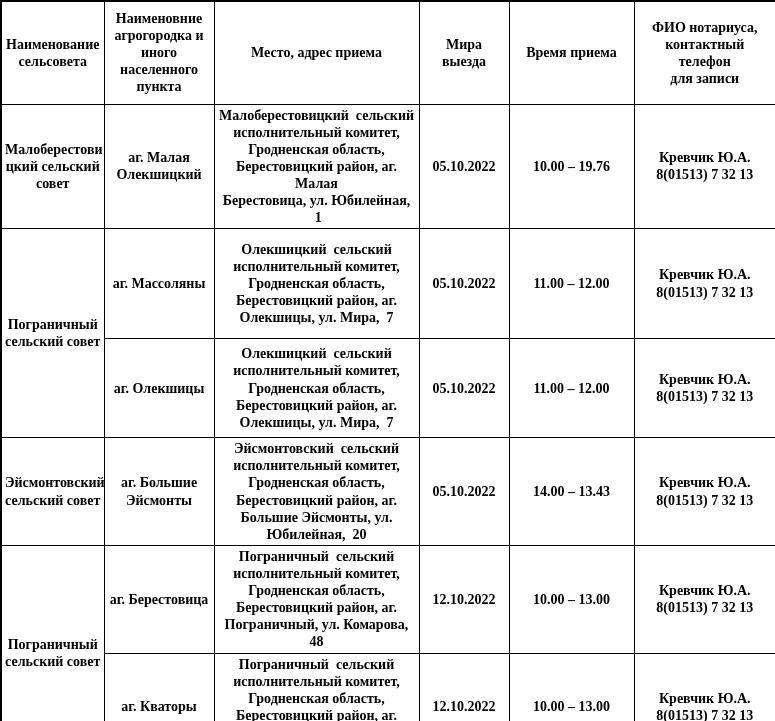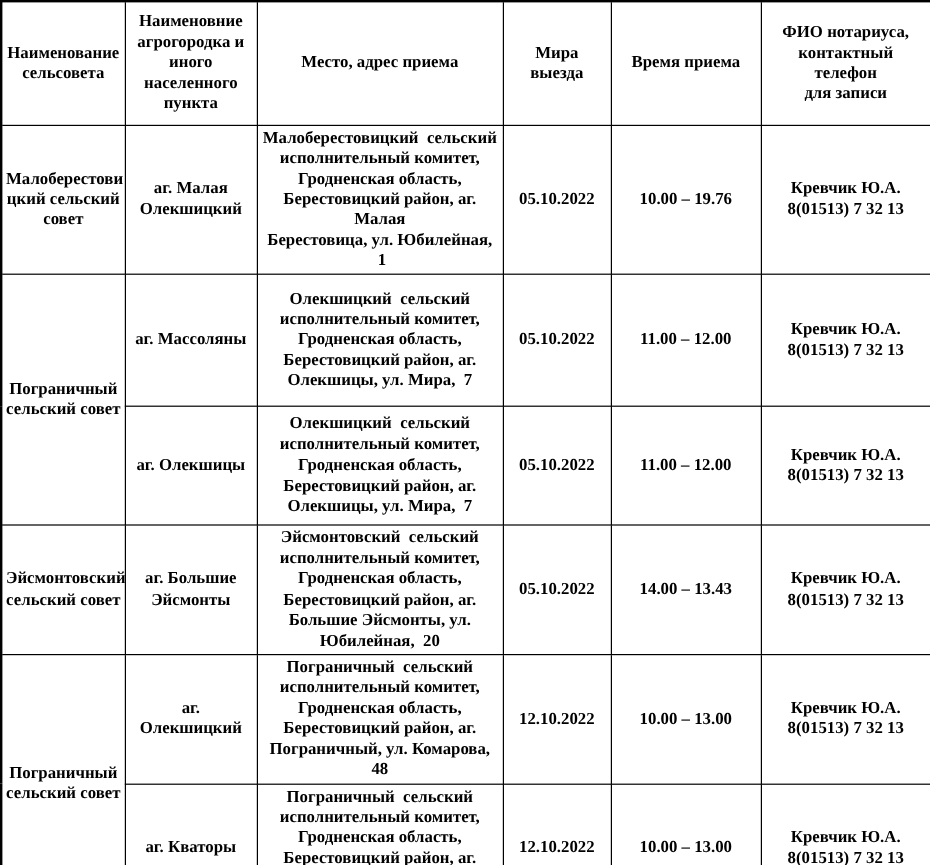--- a/index.html
+++ b/index.html
@@ -132,21 +132,21 @@
 Большие Эйсмонты, ул.
 Юбилейная, &nbsp;20</td>
     <td>05.10.2022</td>
     <td>14.00 – 13.43</td>
     <td>Кревчик Ю.А.
 8(01513) 7 32 13</td>
   </tr>
   <tr class="r5">
     <td rowspan="2">Пограничный
 сельский совет</td>
-    <td>аг. Олекшицкий</td>
+    <td>аг. Берестовица</td>
     <td>Пограничный &nbsp;сельский
 исполнительный комитет,
 Гродненская область,
 Берестовицкий район, аг.
 Пограничный, ул. Комарова, 48</td>
     <td>12.10.2022</td>
     <td>10.00 – 13.00</td>
     <td>Кревчик Ю.А.
 8(01513) 7 32 13</td>
   </tr>

